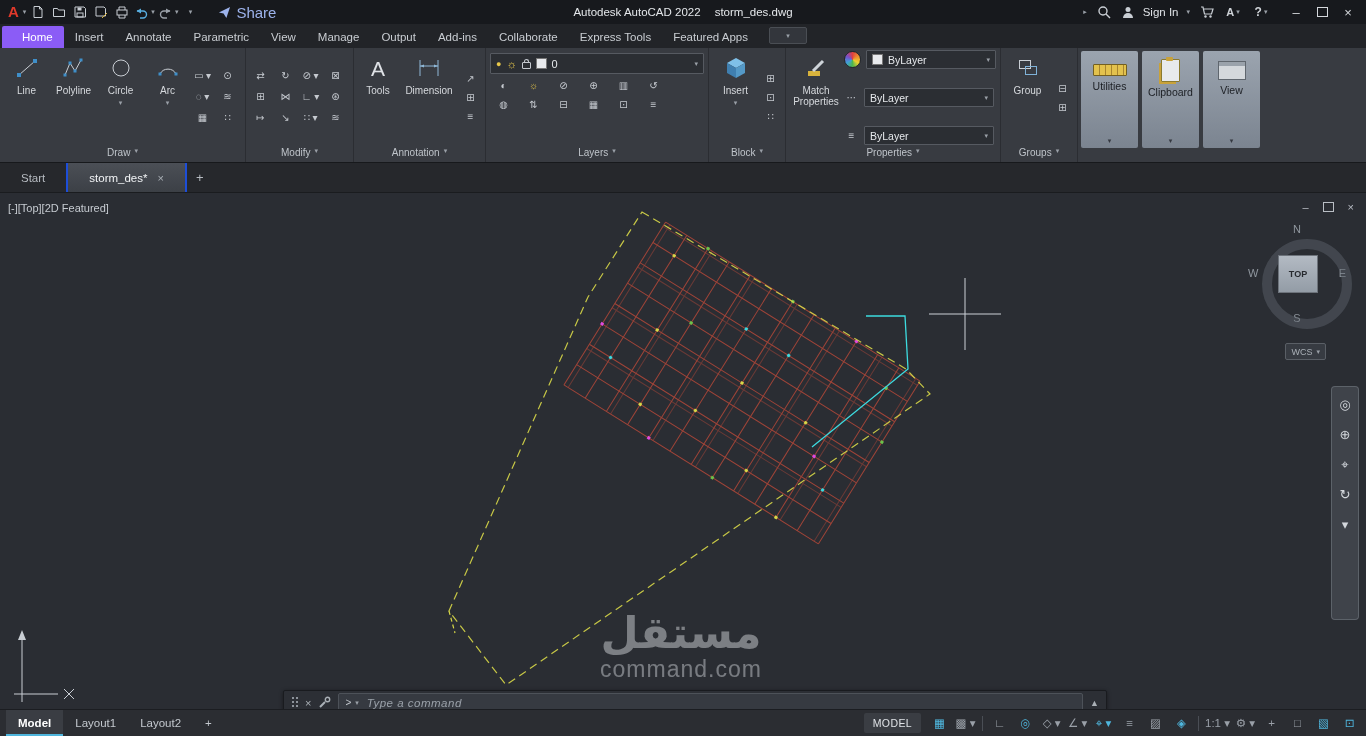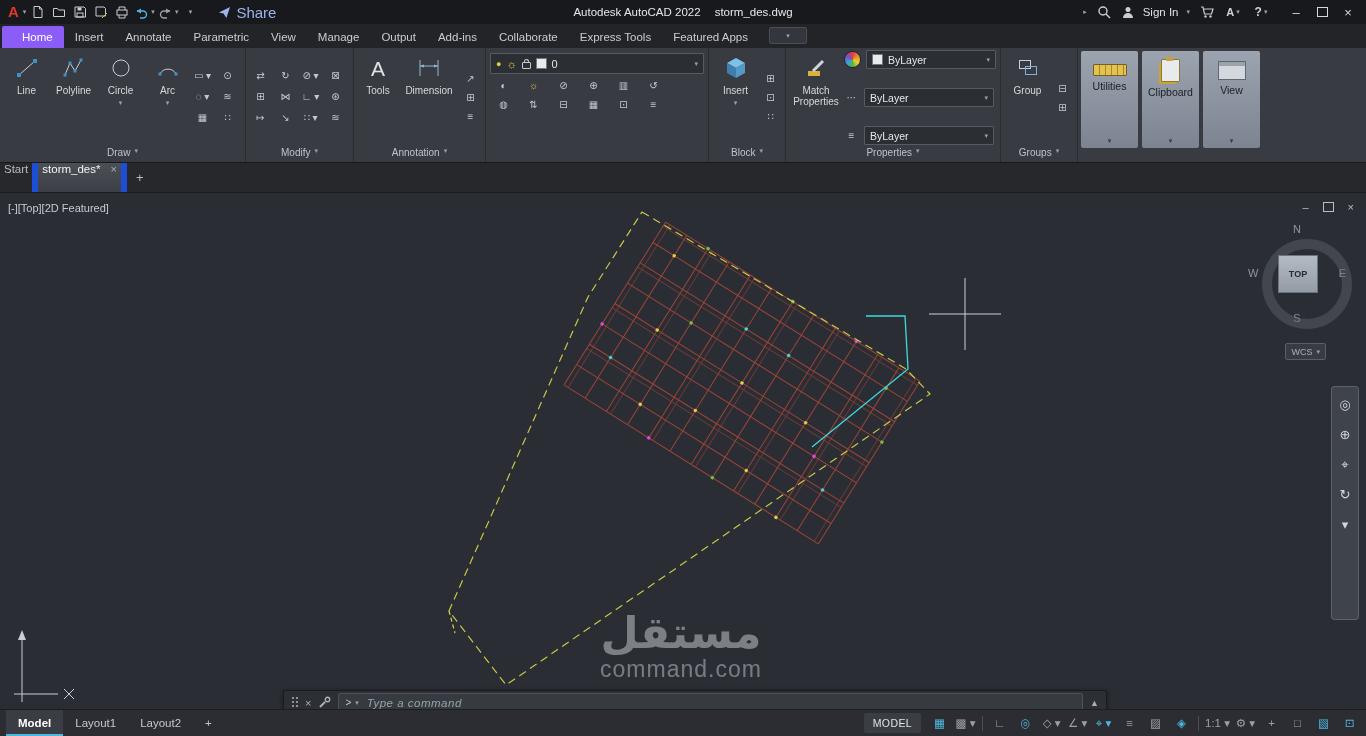--- a/index.html
+++ b/index.html
@@ -51,21 +51,21 @@
   .colorwheel{width:15px;height:15px;border-radius:50%;background:conic-gradient(#e04040,#ee8e2e,#ead12f,#4db64d,#3f9fd8,#7a4fc9,#e04040);border:1px solid #23262b;}
   .tilewrap{display:flex;padding:3px 2px 3px 3px;gap:4px;}
   .tile{width:57px;height:91px;background:linear-gradient(180deg,#9ba4af,#7b8490);border-radius:2px;display:flex;flex-direction:column;align-items:center;padding-top:6px;font-size:10.5px;color:#1c1f24;gap:4px;}
   .tile .caret{color:#343840;margin-top:auto;margin-bottom:3px;}
   .ruler{width:32px;height:10px;background:repeating-linear-gradient(90deg,#e3c24d 0 5px,#a8852f 5px 6px);border:1px solid #74601f;border-radius:1px;margin-top:7px;}
   .clip{width:17px;height:21px;background:#e8eaec;border:1px solid #8a7a30;border-radius:1px;position:relative;margin-top:2px;box-shadow:-3px 3px 0 -1px #c9a23a;}
   .clip::before{content:"";position:absolute;left:4px;top:-3px;width:7px;height:4px;background:#c9a23a;border-radius:1px;}
   .monitor{width:26px;height:17px;background:#d4d8dc;border:1px solid #5f666e;margin-top:4px;box-shadow:inset 0 4px 0 #9aa2ab;}
   
   .filetabs{flex:0 0 29px;background:#26282c;display:flex;align-items:stretch;border-bottom:1px solid #1a1c1f;z-index:17;}
-  .ftab{display:flex;gap:10px;padding:0 4px;font-size:11.5px;color:#b6bbc1;border-right:6px solid #1d4ed8;}
+  .ftab{display:flex;align-items:center;gap:10px;padding:0 21px;font-size:11.5px;color:#b6bbc1;border-right:2px solid #1d4ed8;}
   .ftab.active{background:linear-gradient(#4b4f56,#3c4046);color:#f2f4f6;}
   .ftab .x{color:#aab0b6;font-size:11px;}
   .addtab{width:26px;display:grid;place-items:center;color:#b6bbc1;font-size:13px;}
   
   .viewport{position:relative;flex:1;background:#2a2d33;overflow:hidden;}
   svg.draw{position:absolute;left:0;top:0;}
   .vplabel{position:absolute;left:8px;top:9px;font-size:11px;color:#c6cbd1;}
   .vpwin{position:absolute;right:12px;top:8px;display:flex;gap:14px;align-items:center;color:#b9bec5;font-size:11px;}
   .viewcube{position:absolute;right:22px;top:32px;width:94px;height:96px;color:#8f969e;font-size:11px;}
   .vc-ring{position:absolute;left:12px;top:14px;width:70px;height:70px;border-radius:50%;border:10px solid rgba(96,102,110,.45);}
@@ -366,20 +366,24 @@
           <div class="lrow">
             <span class="mi">◍</span>
             <span class="mi">⇅</span>
             <span class="mi">⊟</span>
             <span class="mi">▦</span>
             <span class="mi">⊡</span>
             <span class="mi">≡</span>
           </div>
         </div>
       </div>
+      <div class="plabel">
+          <span>Layers</span>
+          <span class="caret">▾</span>
+        </div>
     </div>
 
     <div class="panel">
       <div class="pc">
         <div class="bigbtn">
           <span class="bicon">
               <svg class="ic" width="24" height="24" viewBox="0 0 24 24">
                 <polygon points="12,2 21,7 12,12 3,7" fill="#7fc0e8"></polygon>
                 <polygon points="3,7 12,12 12,22 3,17" fill="#3f7fb0"></polygon>
                 <polygon points="21,7 12,12 12,22 21,17" fill="#5499c7"></polygon>

